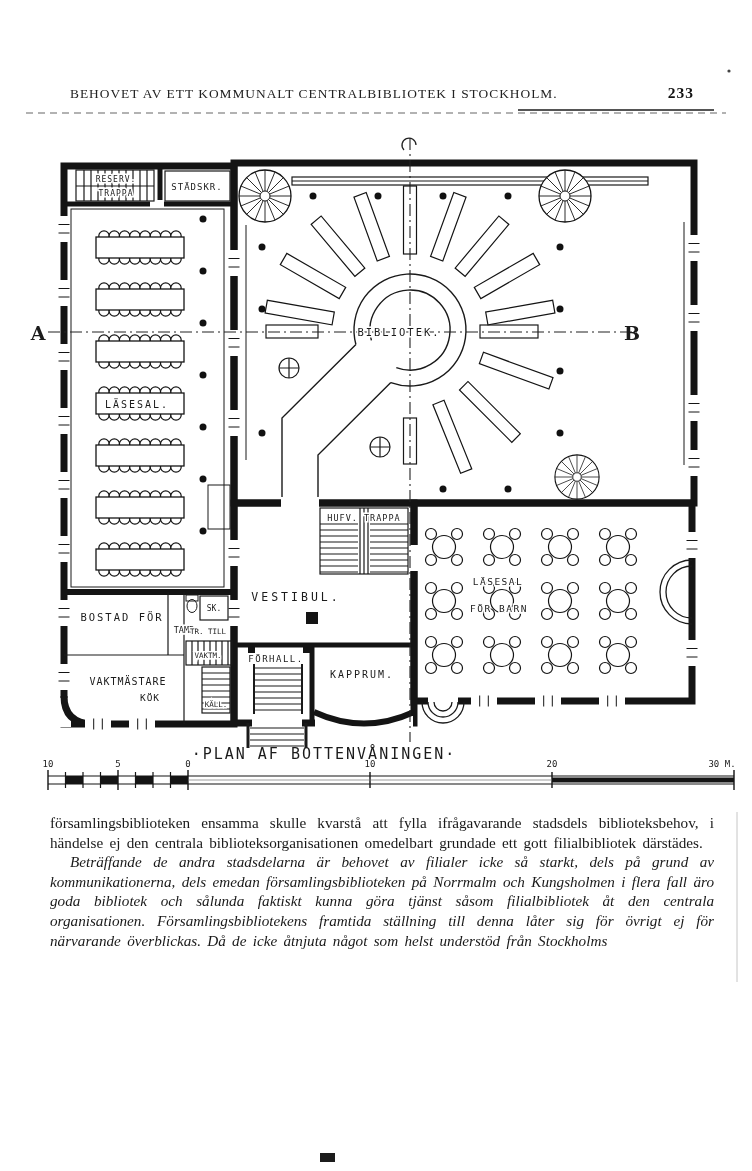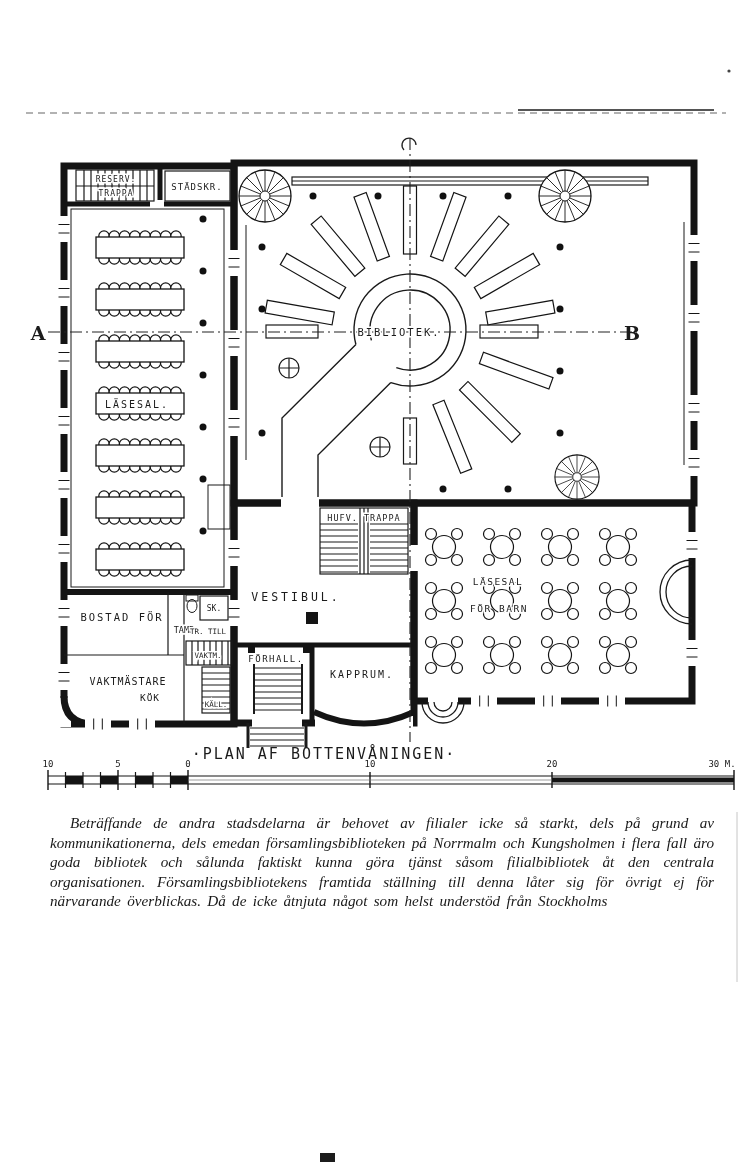--- a/index.html
+++ b/index.html
@@ -291,18 +291,23 @@
     <path d="M26 113H726" stroke="#999" stroke-width="1.6" stroke-dasharray="7 5" fill="none"></path>
     <path d="M518 110H714" stroke="#555" stroke-width="1.8" fill="none"></path>
   </g>
   <g>
     <circle cx="729" cy="71" r="1.6" fill="#444"></circle>
     <rect x="320" y="1153" width="15" height="9" fill="#1c1c1c"></rect>
     <path d="M737 812V982" stroke="#c6c6c6" stroke-width="1" fill="none"></path>
   </g>
 </svg>
 
+<div id="header">
+  <span class="title">BEHOVET AV ETT KOMMUNALT CENTRALBIBLIOTEK I STOCKHOLM.</span>
+  <span class="pageno">233</span>
+</div>
 
 <div id="bodytext">
+  <p>församlingsbiblioteken ensamma skulle kvarstå att fylla ifrågavarande stadsdels biblioteksbehov, i händelse ej den centrala biblioteksorganisationen omedelbart grundade ett gott filialbibliotek därstädes.</p>
   <p class="indent">Beträffande de andra stadsdelarna är behovet av filialer icke så starkt, dels på grund av kommunikationerna, dels emedan församlingsbiblioteken på Norrmalm och Kungsholmen i flera fall äro goda bibliotek och sålunda faktiskt kunna göra tjänst såsom filialbibliotek åt den centrala organisationen. Församlingsbibliotekens framtida ställning till denna låter sig för övrigt ej för närvarande överblickas. Då de icke åtnjuta något som helst understöd från Stockholms</p>
 </div>
 
 </div>
 
 </body></html>

